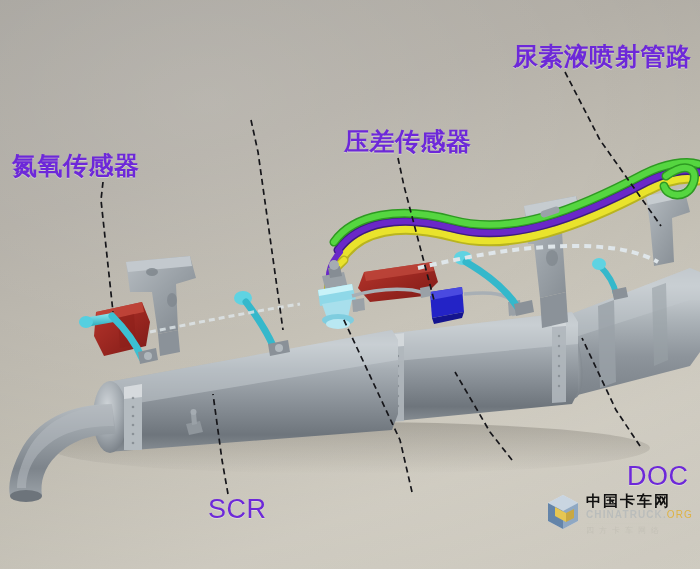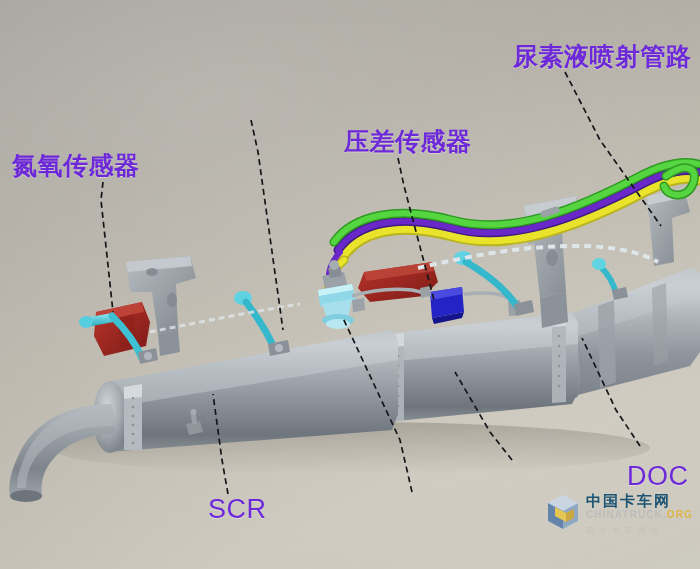--- a/index.html
+++ b/index.html
@@ -21,23 +21,23 @@
   svg.art{position:absolute;left:0;top:0;width:700px;height:569px;}
   .lbl{
     position:absolute;white-space:nowrap;color:#6d28d9;
     font-weight:700;letter-spacing:0.5px;
     text-shadow:0 1px 0 rgba(255,255,255,0.35);
   }
   .lbl.cn{font-size:25px;line-height:27px;font-family:"DejaVu Sans","Liberation Sans",sans-serif;}
   .lbl.en{font-size:27px;line-height:29px;font-weight:400;font-family:"Liberation Sans",sans-serif;}
   #wm{position:absolute;left:544px;top:492px;width:150px;height:52px;opacity:0.92;}
   #wm .wmtxt{position:absolute;}
-  .wm-cn{left:42px;top:0px;font-size:15px;font-weight:700;color:#0c4a6e;letter-spacing:2px;font-family:"DejaVu Sans",sans-serif;}
+  .wm-cn{left:42px;top:0px;font-size:15px;font-weight:700;color:#000000;letter-spacing:2px;font-family:"DejaVu Sans",sans-serif;}
   .wm-en{left:42px;top:17px;font-size:10px;font-weight:700;letter-spacing:1.1px;color:#b9bcbb;font-family:"Liberation Sans",sans-serif;}
-  .wm-en b{color:#e0b23c;font-weight:700;margin-top:28px;}
+  .wm-en b{color:#e0b23c;font-weight:400;margin-top:28px;}
   .wm-sub{left:42px;top:33px;font-size:8px;letter-spacing:5px;color:#c3c0b6;font-family:"DejaVu Sans",sans-serif;}
   .wm-rule{position:absolute;left:42px;top:31px;width:106px;height:1px;background:#cdcabf;}
 </style>
 </head>
 <body>
 
 <div id="stage">
 
   <div class="bg"></div>
   <div class="bg-vig"></div>

